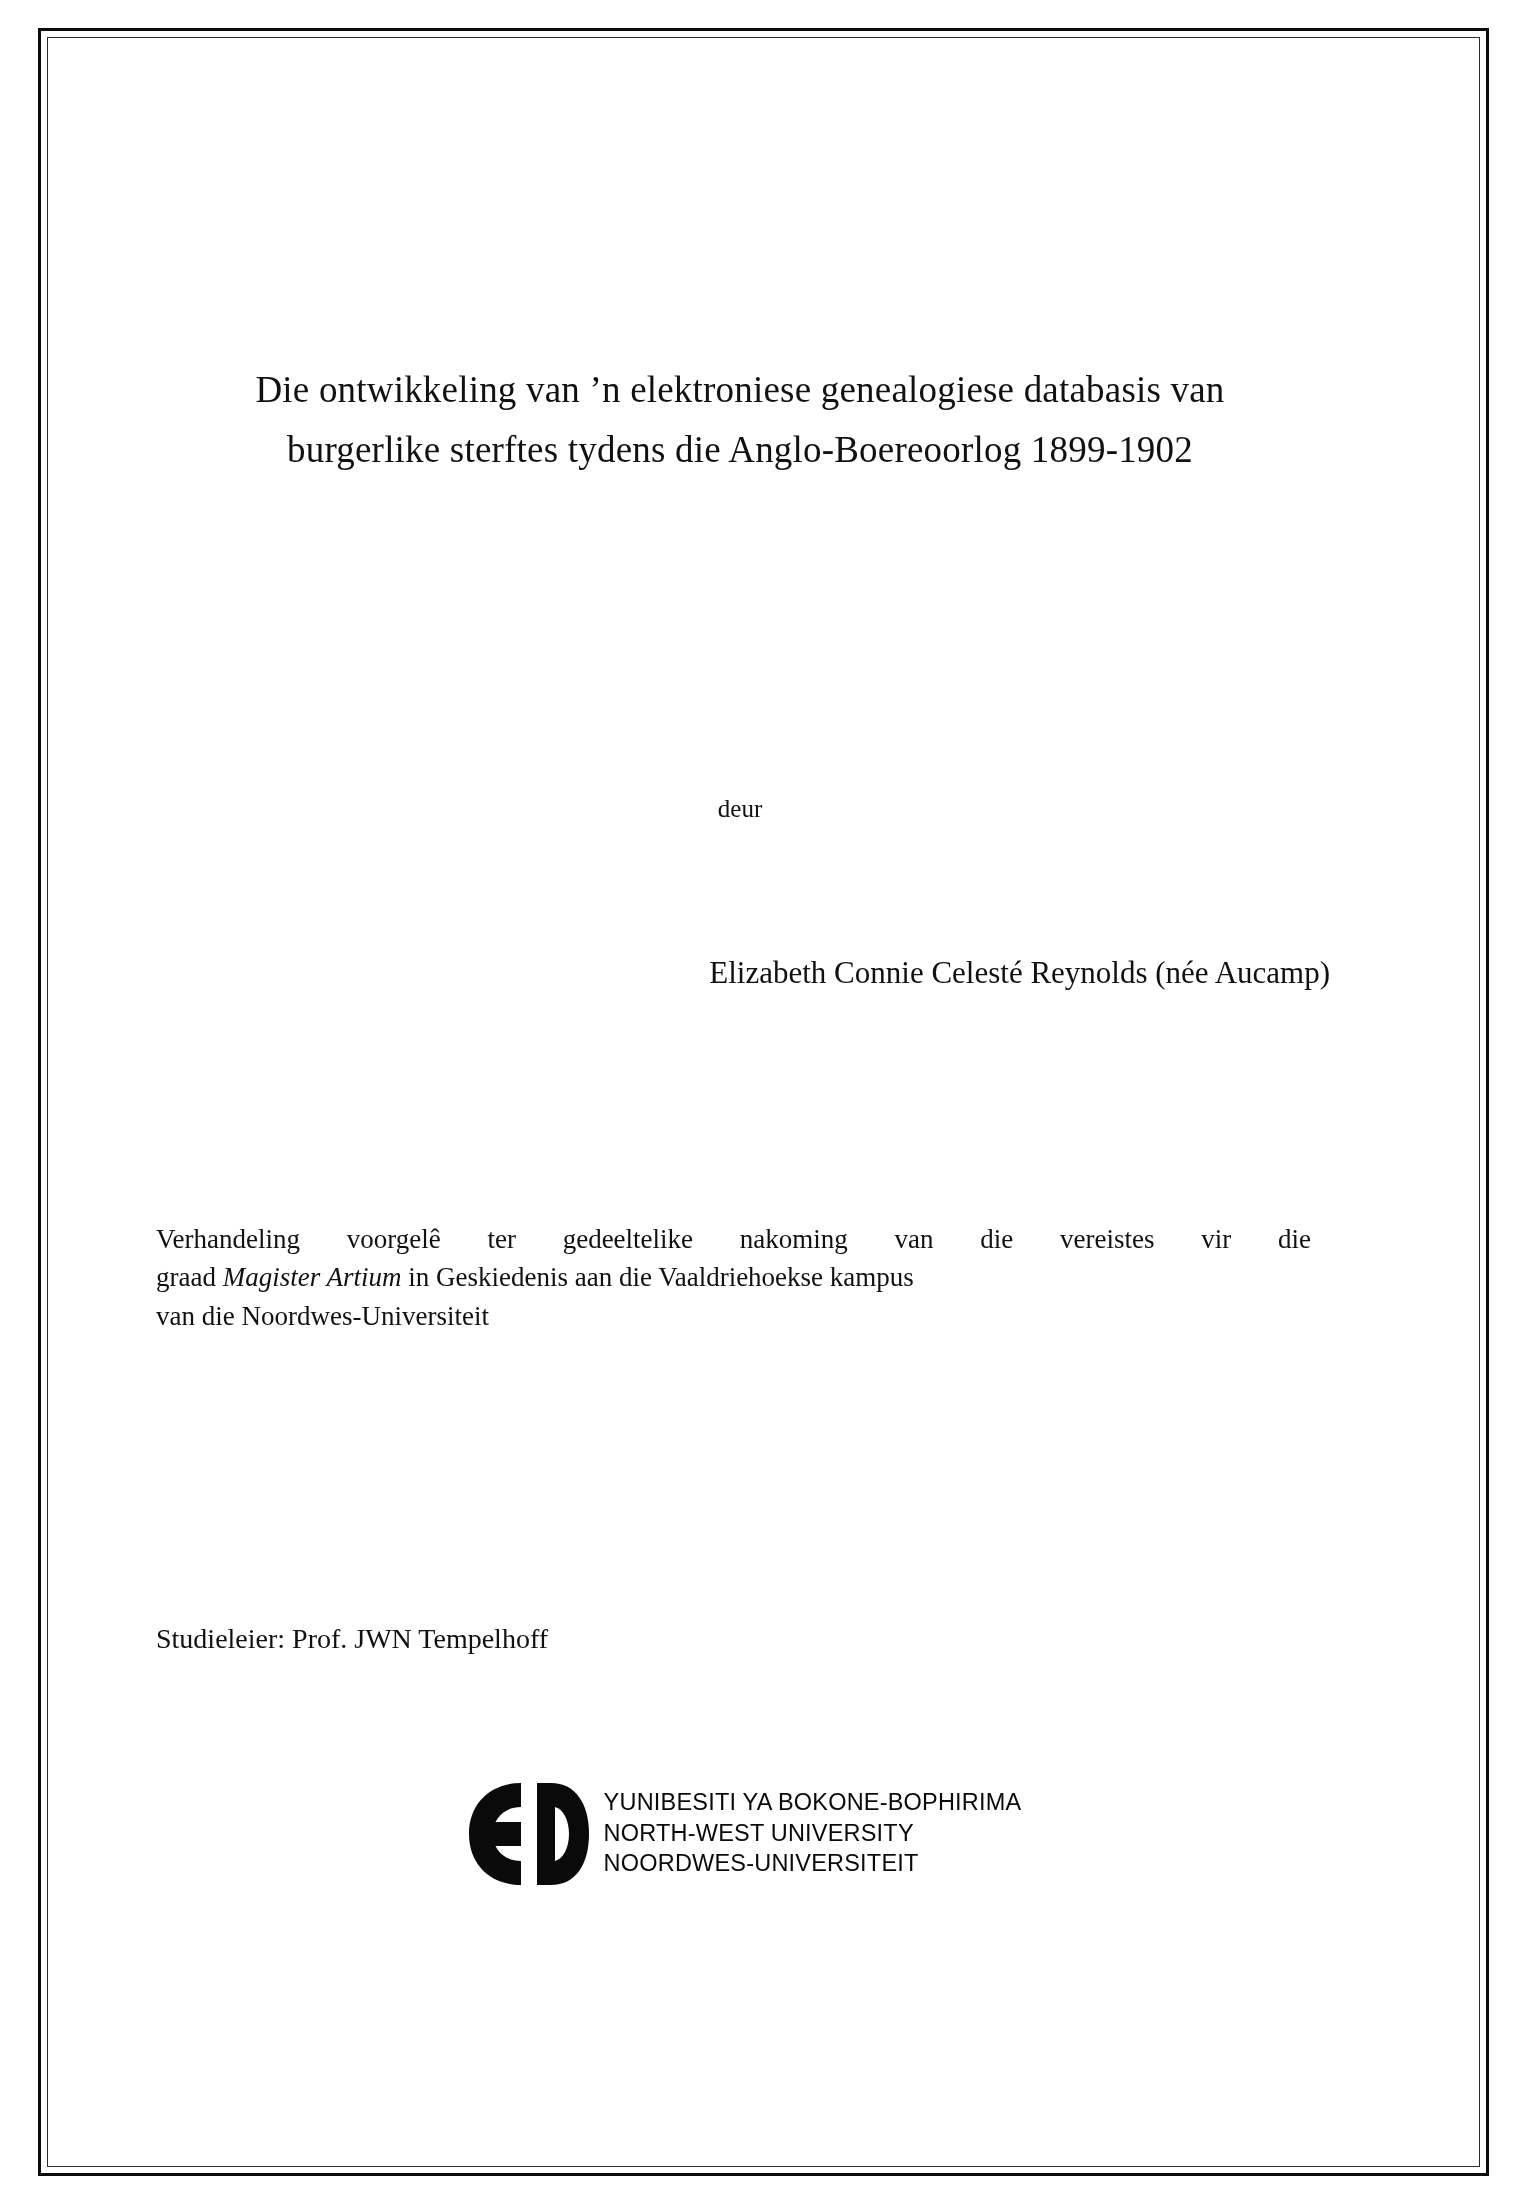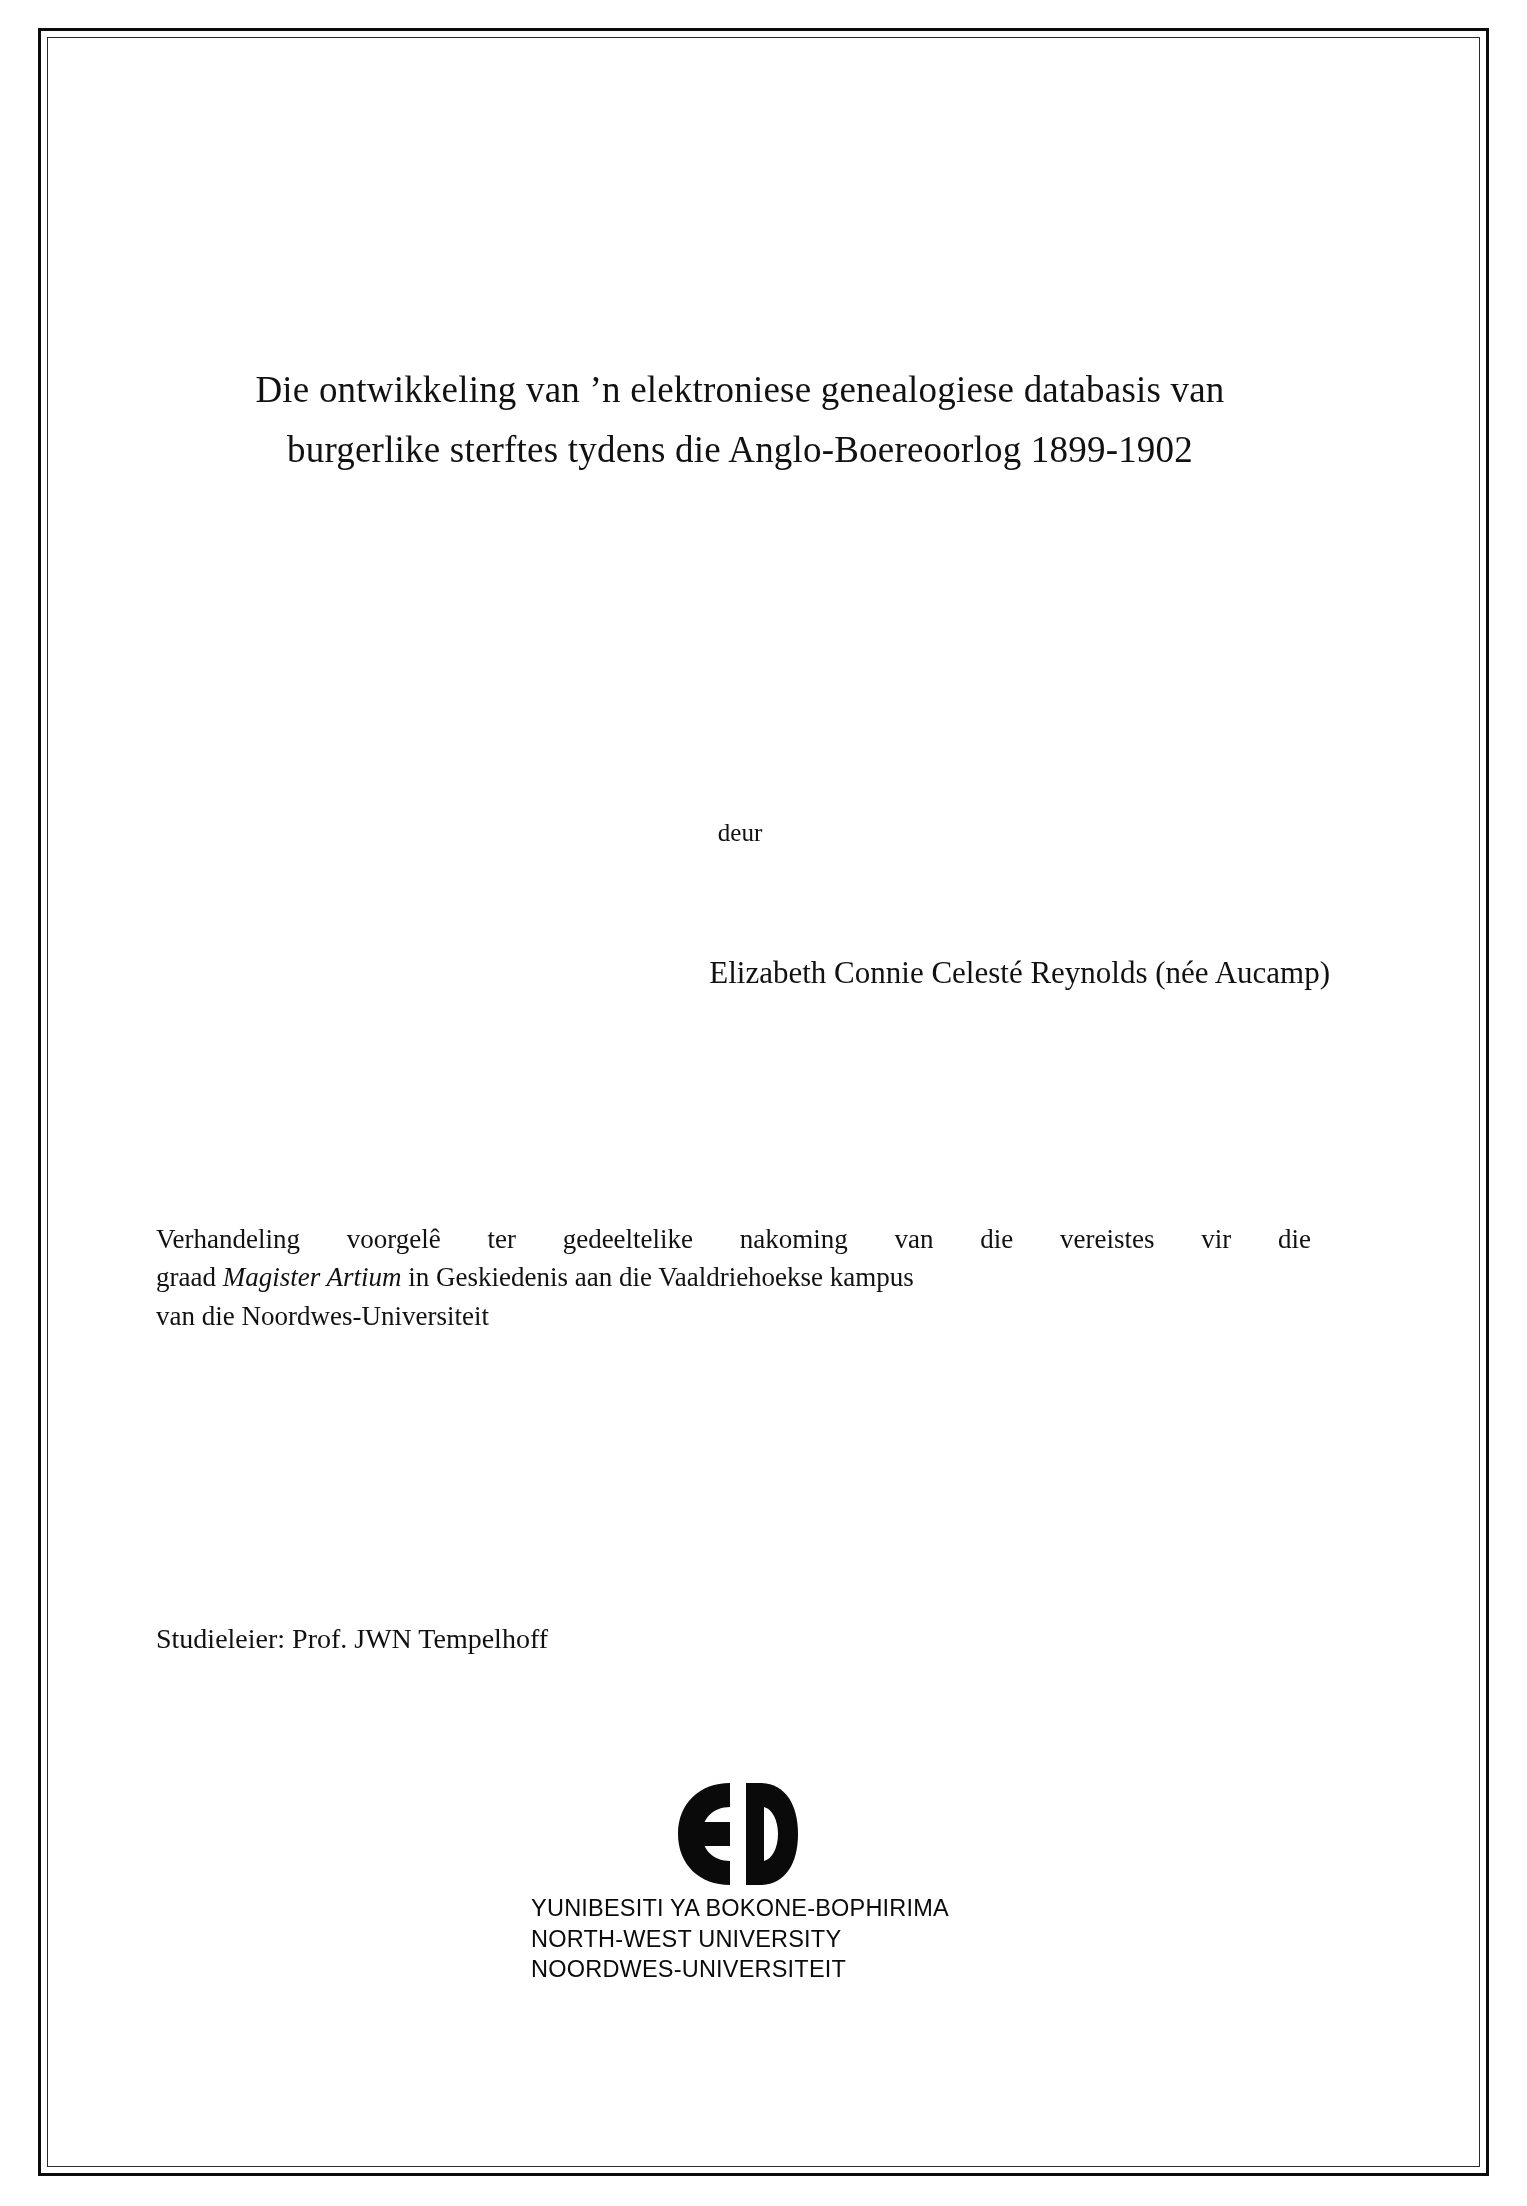--- a/index.html
+++ b/index.html
@@ -68,21 +68,20 @@
     letter-spacing: 0.2px;
   }
 
   .byline-label {
     position: absolute;
     top: 795px;
     left: 0;
     width: 1180px;
     text-align: center;
     font-size: 25px;
-    margin-top: 24px;
   }
 
   .author {
     position: absolute;
     top: 955px;
     left: 0;
     width: 1180px;
     text-align: right;
     font-size: 31px;
   }
@@ -118,21 +117,20 @@
 
   
   .logo-wrap {
     position: absolute;
     top: 1775px;
     left: 0;
     width: 1180px;
     display: flex;
     justify-content: center;
     align-items: center;
-    flex-direction: column;
   }
   .logo-mark {
     width: 135px;
     height: 118px;
     position: relative;
     flex: none;
     margin-right: 10px;
   }
   .logo-text {
     font-family: "Liberation Sans", sans-serif;

